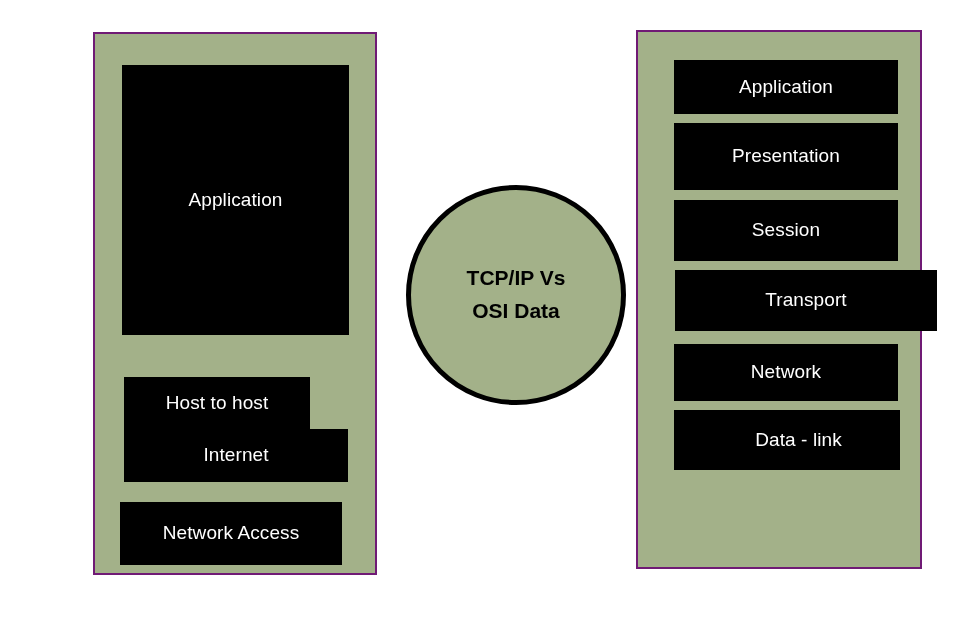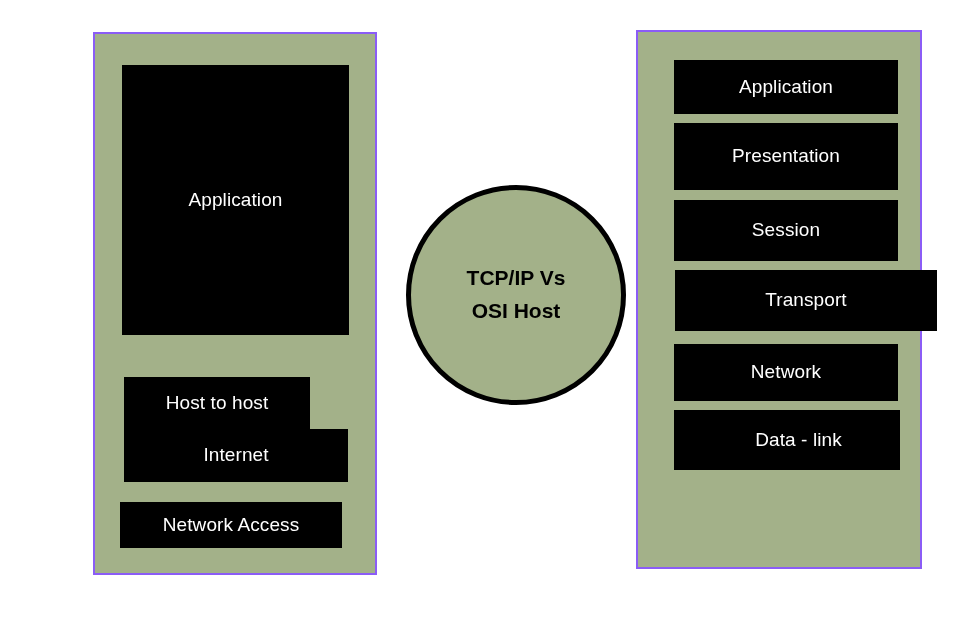--- a/index.html
+++ b/index.html
@@ -20,21 +20,21 @@
     left: 0; top: 0;
     width: 955px;
     height: 639px;
     background: #ffffff;
   }
 
   
   .panel {
     position: absolute;
     background: #a3b189;
-    border: 2px solid #8b5cf6;
+    border: 2px solid #701a75;
     box-sizing: border-box;
   }
   #tcpip-panel {
     left: 93px;  top: 32px;
     width: 284px; height: 543px;
   }
   #osi-panel {
     left: 636px; top: 30px;
     width: 286px; height: 539px;
   }
@@ -95,29 +95,29 @@
     </div>
 
     <div class="layer-box" style="left:29px; top:323px; width:186px; height:53px;margin-top:20px;">
       <span>Host to host</span>
     </div>
 
     <div class="layer-box" style="left:29px; top:395px; width:224px; height:53px;">
       <span>Internet</span>
     </div>
 
-    <div class="layer-box" style="left:25px; top:468px; width:222px; height:46px;">
+    <div class="layer-box" style="left:25px; top:468px; width:222px; height:63px;">
       <span>Network Access</span>
     </div>
 
   </div>
 
   <div id="center-circle">
     <span class="circle-line">TCP/IP Vs</span>
-    <span class="circle-line">OSI Host</span>
+    <span class="circle-line">OSI Data</span>
   </div>
 
   <div class="panel" id="osi-panel">
 
     <div class="layer-box" style="left:36px; top:28px; width:224px; height:54px;">
       <span>Application</span>
     </div>
 
     <div class="layer-box" style="left:36px; top:91px; width:224px; height:67px;">
       <span>Presentation</span>

